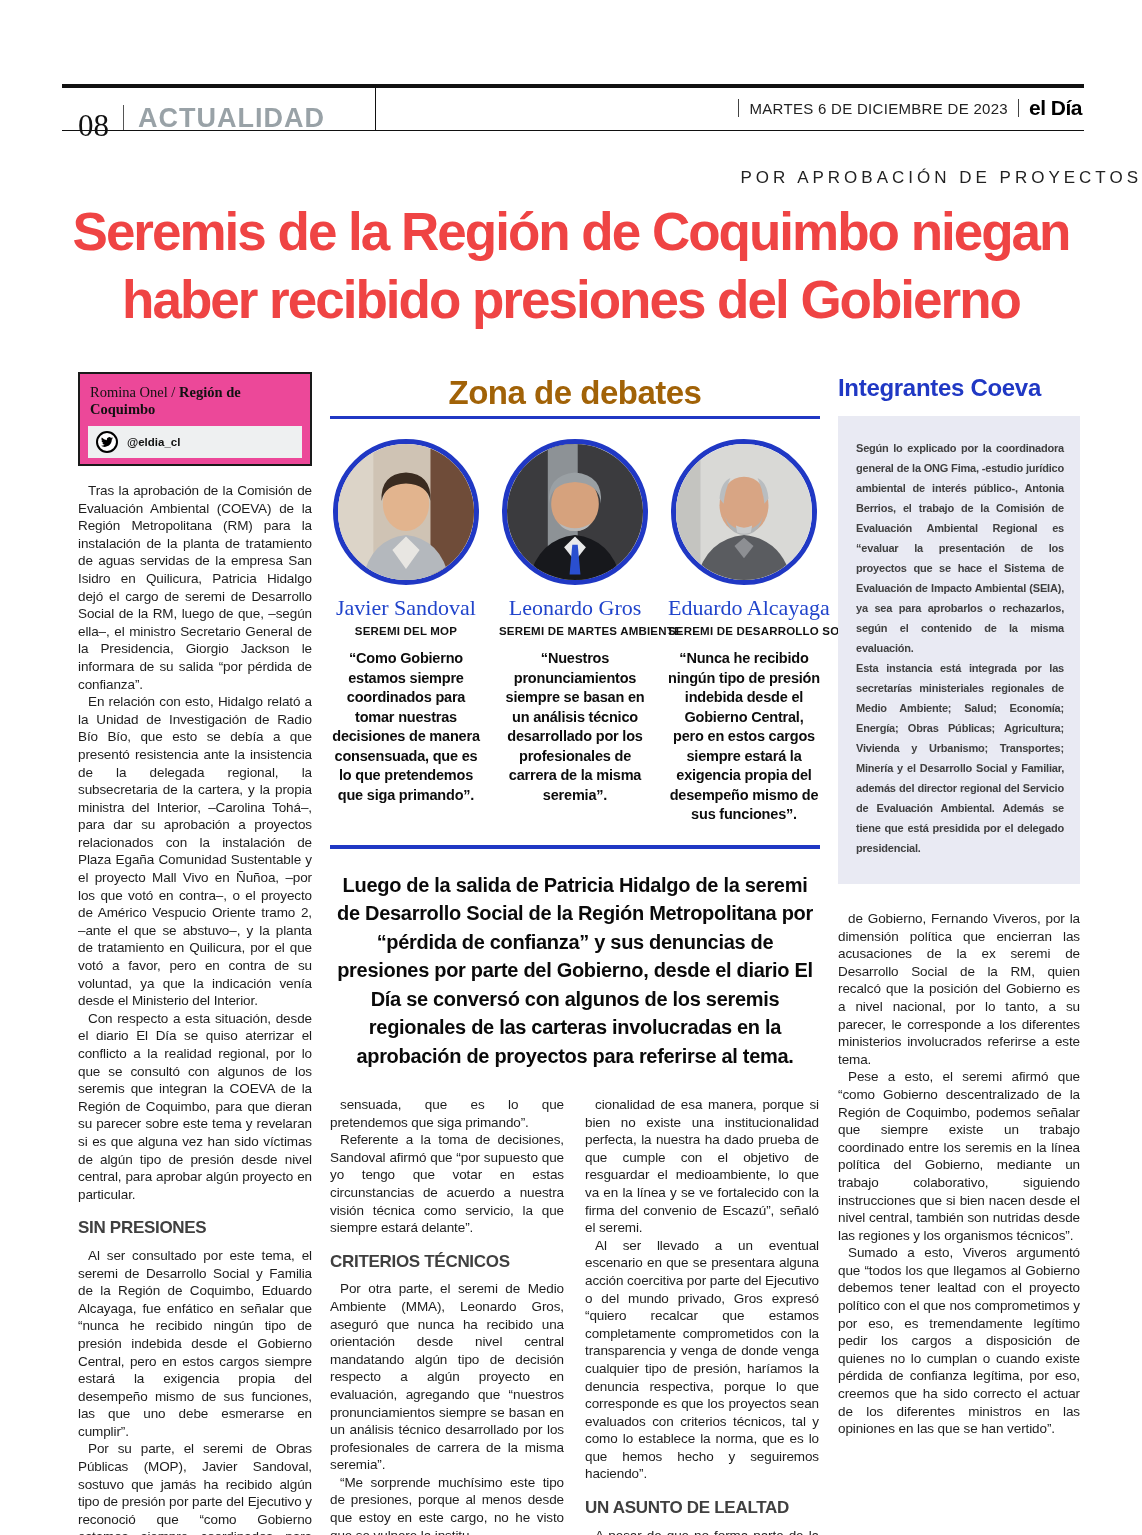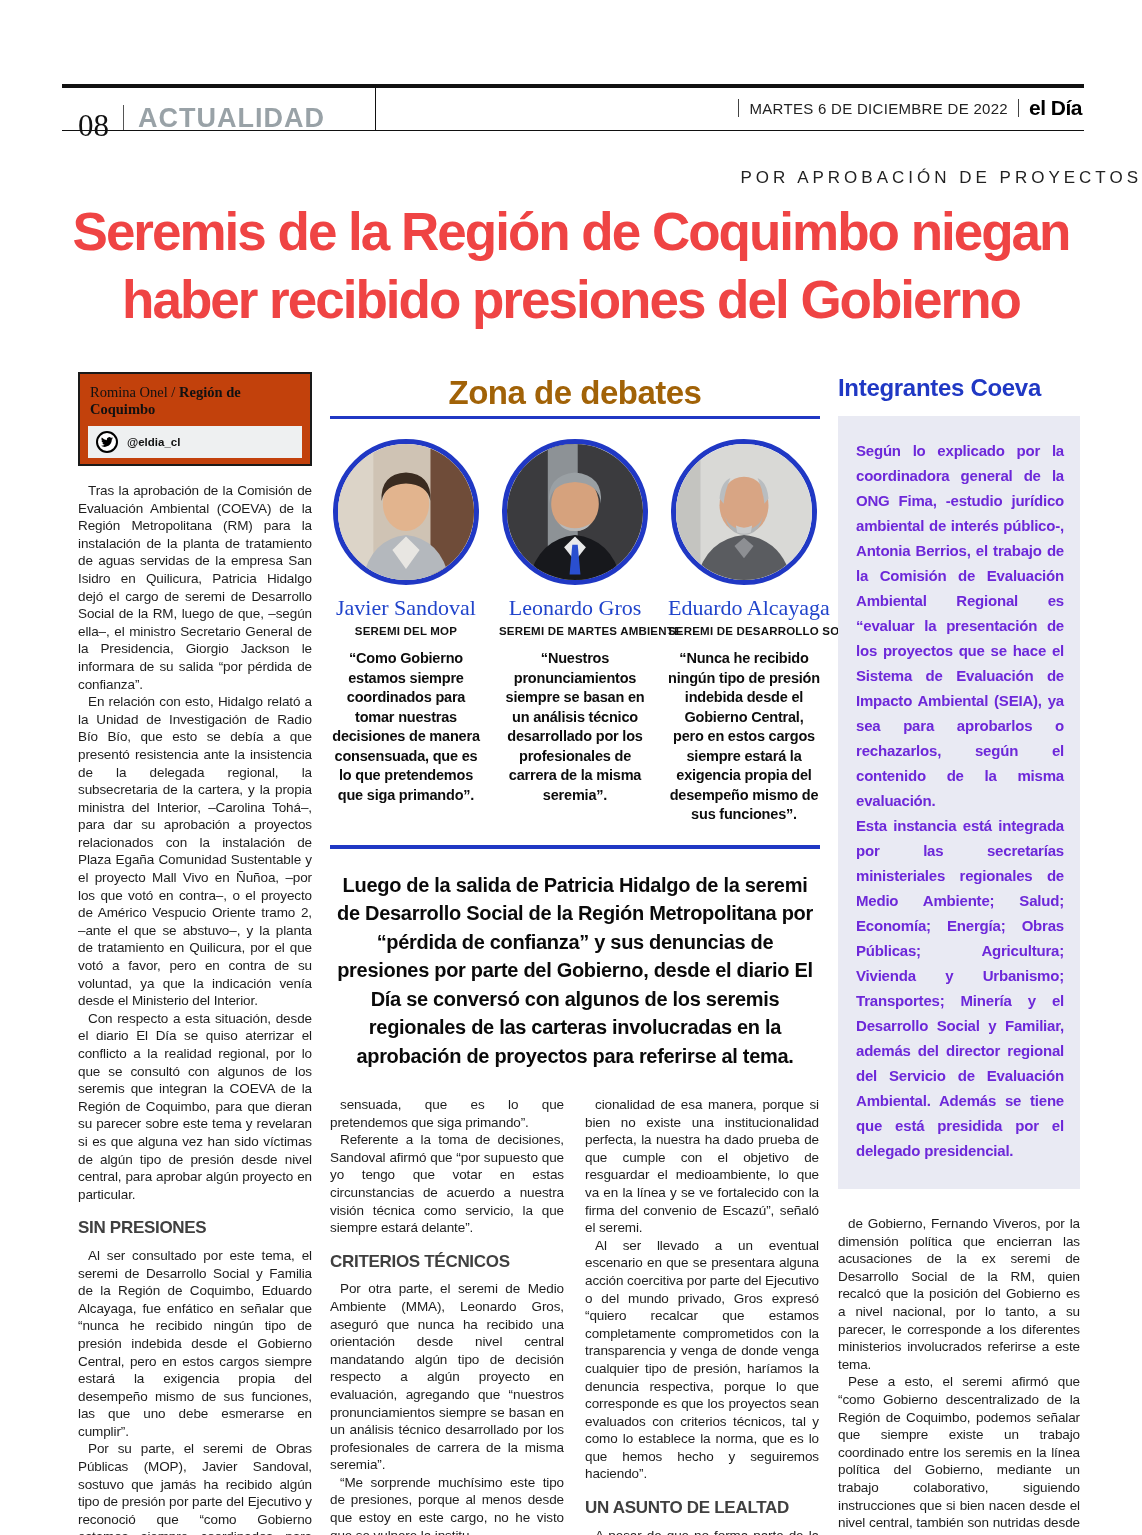--- a/index.html
+++ b/index.html
@@ -26,21 +26,21 @@
   .headline { position:absolute; top:198px; left:71px; width:1000px; text-align:center;
     font-size:53px; line-height:68px; font-weight:700; letter-spacing:-2px; color:#ef4444; }
   
   .col-left  { position:absolute; left:78px;  top:372px; width:234px; }
   .col-mid   { position:absolute; left:330px; top:374px; width:490px; }
   .col-right { position:absolute; left:838px; top:374px; width:242px; }
   .body-txt { font-size:13.5px; line-height:17.6px; text-align:justify; color:#1d1d1d; letter-spacing:-0.1px; }
   .body-txt p { text-indent:10px; }
   .subhead { font-size:17px; font-weight:700; letter-spacing:-0.3px; color:#404040; margin:16px 0 10px 0; }
   
-  .byline-box { border:2px solid #1a1a1a; padding:8px 8px 6px 8px; margin-bottom:16px; background:#c2410c; }
+  .byline-box { border:2px solid #1a1a1a; padding:8px 8px 6px 8px; margin-bottom:16px; background:#ec4899; }
   .byline-line { font-family:"Liberation Serif", serif; font-size:14.5px; color:#111; padding:2px 0 8px 2px; }
   .byline-region { font-weight:700; }
   .byline-social { background:#eef0f1; display:flex; align-items:center; gap:9px; padding:5px 8px; }
   .tw-circ { width:22px; height:22px; border:2px solid #000; border-radius:50%;
     display:flex; align-items:center; justify-content:center; background:#fff; }
   .tw-circ svg { width:12px; height:12px; fill:#000; }
   .byline-handle { font-size:11.5px; font-weight:700; color:#111; }
   
   .debate-title { text-align:center; font-size:33px; font-weight:700; color:#a16207; letter-spacing:-0.5px; margin-bottom:4px; }
   .debate-rule { height:3px; background:#2038c4; margin-bottom:20px; }
@@ -51,37 +51,37 @@
   .debate-name { font-family:"Liberation Serif", serif; font-size:22px; color:#2144cb; white-space:nowrap; margin-bottom:4px; }
   .debate-role { font-size:11.5px; font-weight:700; letter-spacing:0.2px; color:#111; margin-bottom:12px; white-space:nowrap; }
   .debate-quote { font-size:14.5px; line-height:19.5px; font-weight:700; color:#0d0d0d; letter-spacing:-0.2px; }
   .debate-botrule { height:4px; background:#2038c4; margin:20px 0 22px 0; }
   .lead { font-size:20px; line-height:28.5px; font-weight:700; text-align:center; color:#0a0a0a; letter-spacing:-0.3px; margin-bottom:26px; }
   .mid-cols { display:flex; gap:21px; }
   .mid-col { width:234px; }
   
   .side-title { font-size:24px; font-weight:700; color:#2038c4; letter-spacing:-0.3px; margin-bottom:14px; }
   .side-box { background:#e9eaf3; padding:22px 16px 26px 18px; margin-bottom:26px; }
-  .side-box p { font-size:15px; line-height:25px; font-weight:700; color:#6d28d9; text-align:justify; letter-spacing:-0.2px; }
+  .side-box p { font-size:11px; line-height:20px; font-weight:700; color:#404040; text-align:justify; letter-spacing:-0.2px; }
 </style>
 </head>
 <body>
 
 <div class="page">
 
   <div class="hdr-topline"></div>
   <div class="hdr-left">
     <span class="hdr-page">08</span>
     <span class="hdr-sep"></span>
     <span class="hdr-section">ACTUALIDAD</span>
   </div>
   <div class="hdr-vline"></div>
   <div class="hdr-right">
     <span class="vbar"></span>
-    <span class="hdr-date">MARTES 6 DE DICIEMBRE DE 2022</span>
+    <span class="hdr-date">MARTES 6 DE DICIEMBRE DE 2023</span>
     <span class="vbar"></span>
     <span class="hdr-brand">el Día</span>
   </div>
   <div class="hdr-botline"></div>
 
   <div class="kicker">POR APROBACIÓN DE PROYECTOS</div>
   <h1 class="headline">Seremis de la Región de Coquimbo niegan haber recibido presiones del Gobierno</h1>
 
   <div class="col-left">
     <div class="byline-box">

